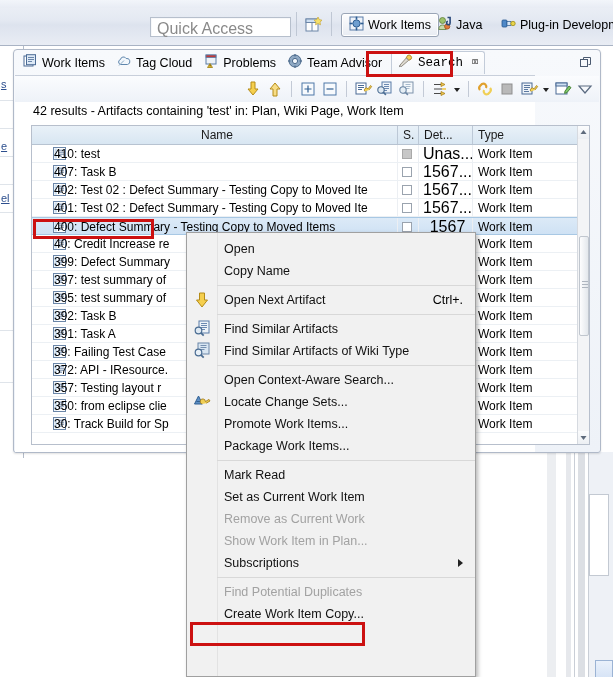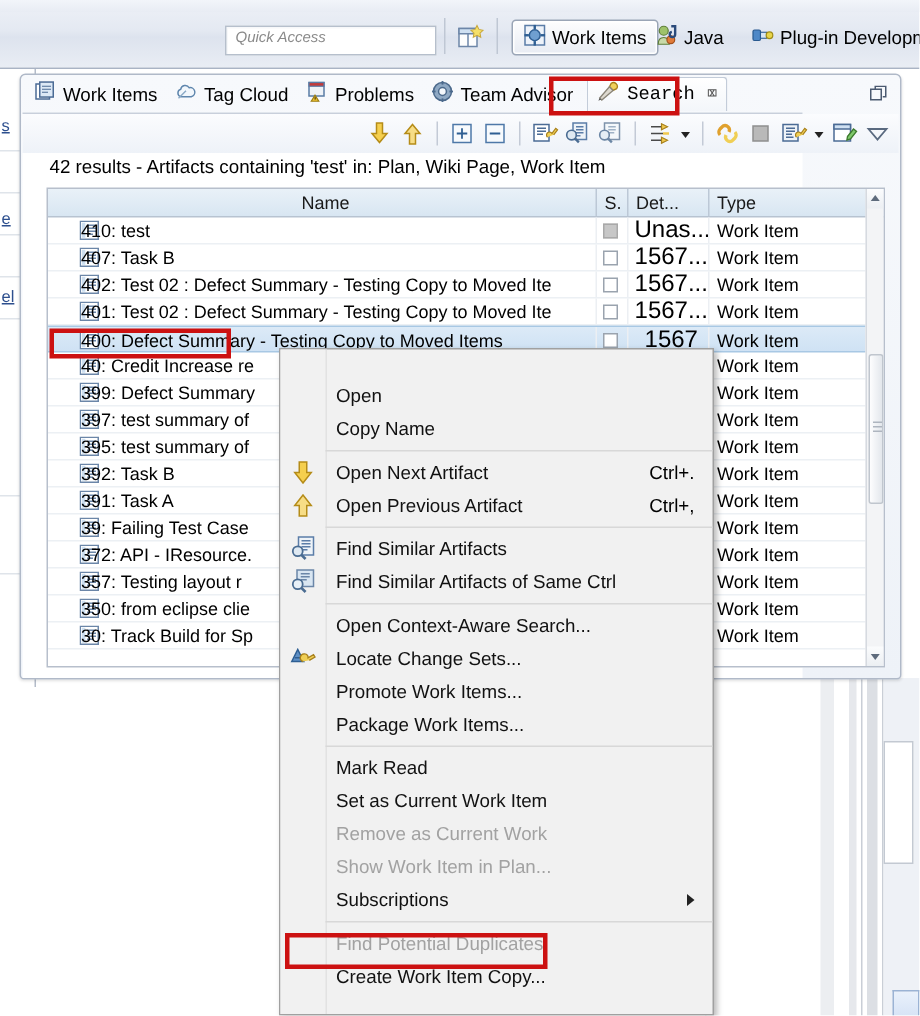--- a/index.html
+++ b/index.html
@@ -23,25 +23,24 @@
   }
   .coolbar-topstrip {
     position: absolute; left: 0; top: 0; width: 613px; height: 8px;
     background: linear-gradient(to bottom,#f2f5fa,#e8ecf4);
   }
   .quick-access {
     position: absolute; left: 150px; top: 17px; width: 141px; height: 20px;
     background: #ffffff;
     border: 1px solid #b6bfcc;
     box-sizing: border-box;
-    font-size: 10px;
+    font-size: 16px;
     color: #8a8a8a;
     padding: 2px 0 0 6px;
     box-shadow: inset 1px 1px 0 #f7f8fa;
-    font-style: italic;
   }
   .coolbar-sep {
     position: absolute; top: 12px; width: 1px; height: 24px;
     background: #bfc7d4;
   }
   .persp-new {
     position: absolute; left: 303px; top: 14px; width: 22px; height: 22px;
     cursor: default;
   }
   .persp-tab {
@@ -738,43 +737,40 @@
           </div>
         </div>
       </div>
 
     </div>
   </div>
 
   <div class="ctxmenu">
     <div class="ctx-gutter"></div>
     <div class="ctx-gutter-line"></div>
-    <div id="ctxitems" style="position:relative; padding-top:20px;">
+    <div id="ctxitems" style="position:relative; padding-top:5px;">
         <div class="mi"><span>Open</span></div>
         <div class="mi"><span>Copy Name</span></div>
         <div class="msep"></div>
         <div class="mi"><span class="mi-ico"><svg width="18" height="18" viewBox="0 0 18 18">
               <path d="M6.5 2 h5 v7 h3 l-5.5 7 -5.5-7 h3z" fill="#f5cf4e" stroke="#b58c18" stroke-width="1"></path>
             </svg></span><span>Open Next Artifact</span><span class="accel">Ctrl+.</span></div>
-        <div class="mi"><span class="mi-ico"><svg width="18" height="18" viewBox="0 0 18 18">
-              <path d="M6.5 16 h5 v-7 h3 l-5.5-7 -5.5 7 h3z" fill="#f7dd86" stroke="#b58c18" stroke-width="1"></path>
-            </svg></span><span>Open Previous Artifact</span><span class="accel">Ctrl+,</span></div>
         <div class="msep"></div>
         <div class="mi"><span class="mi-ico"><svg width="18" height="18" viewBox="0 0 18 18">
               <rect x="6" y="1" width="10" height="12" fill="#eef3f8" stroke="#5b7da8" stroke-width="1"></rect>
               <path d="M8 3.5 h6 M8 5.5 h6 M8 7.5 h6 M8 9.5 h4" stroke="#5b7da8" stroke-width=".9"></path>
               <circle cx="5.5" cy="10.5" r="3.3" fill="#dfe9f2" stroke="#4a6c92" stroke-width="1.2"></circle>
               <path d="M7.9 12.9 l2.8 2.8" stroke="#4a6c92" stroke-width="1.8"></path>
             </svg></span><span>Find Similar Artifacts</span></div>
         <div class="mi"><span class="mi-ico"><svg width="18" height="18" viewBox="0 0 18 18">
               <rect x="5" y="1" width="11" height="11" fill="#d9e6f2" stroke="#6b86a8" stroke-width="1"></rect>
               <path d="M7.5 3.5 h6 M7.5 5.5 h6 M7.5 7.5 h4" stroke="#6b86a8" stroke-width=".9"></path>
               <circle cx="5.5" cy="10.5" r="3.3" fill="#e8f0f7" stroke="#4a6c92" stroke-width="1.2"></circle>
               <path d="M7.9 12.9 l2.8 2.8" stroke="#4a6c92" stroke-width="1.8"></path>
-            </svg></span><span>Find Similar Artifacts of Same Ctrl</span></div>
+            </svg></span><span>Find Similar Artifacts of Wiki Type</span></div>
         <div class="msep"></div>
         <div class="mi"><span>Open Context-Aware Search...</span></div>
         <div class="mi"><span class="mi-ico"><svg width="18" height="18" viewBox="0 0 18 18">
               <path d="M1.5 11 l4-8 4 8z" fill="#5e8fc4" stroke="#2f5f93" stroke-width="1"></path>
               <path d="M3.5 8.5 h4" stroke="#2f5f93" stroke-width="1"></path>
               <path d="M9 11 a2.6 2.6 0 1 1 3.4-2.4 l3.6-2.2 1 1.6 -3.8 2.2" fill="#f0cf55" stroke="#a8801c" stroke-width=".9"></path>
             </svg></span><span>Locate Change Sets...</span></div>
         <div class="mi"><span>Promote Work Items...</span></div>
         <div class="mi"><span>Package Work Items...</span></div>
         <div class="msep"></div>

